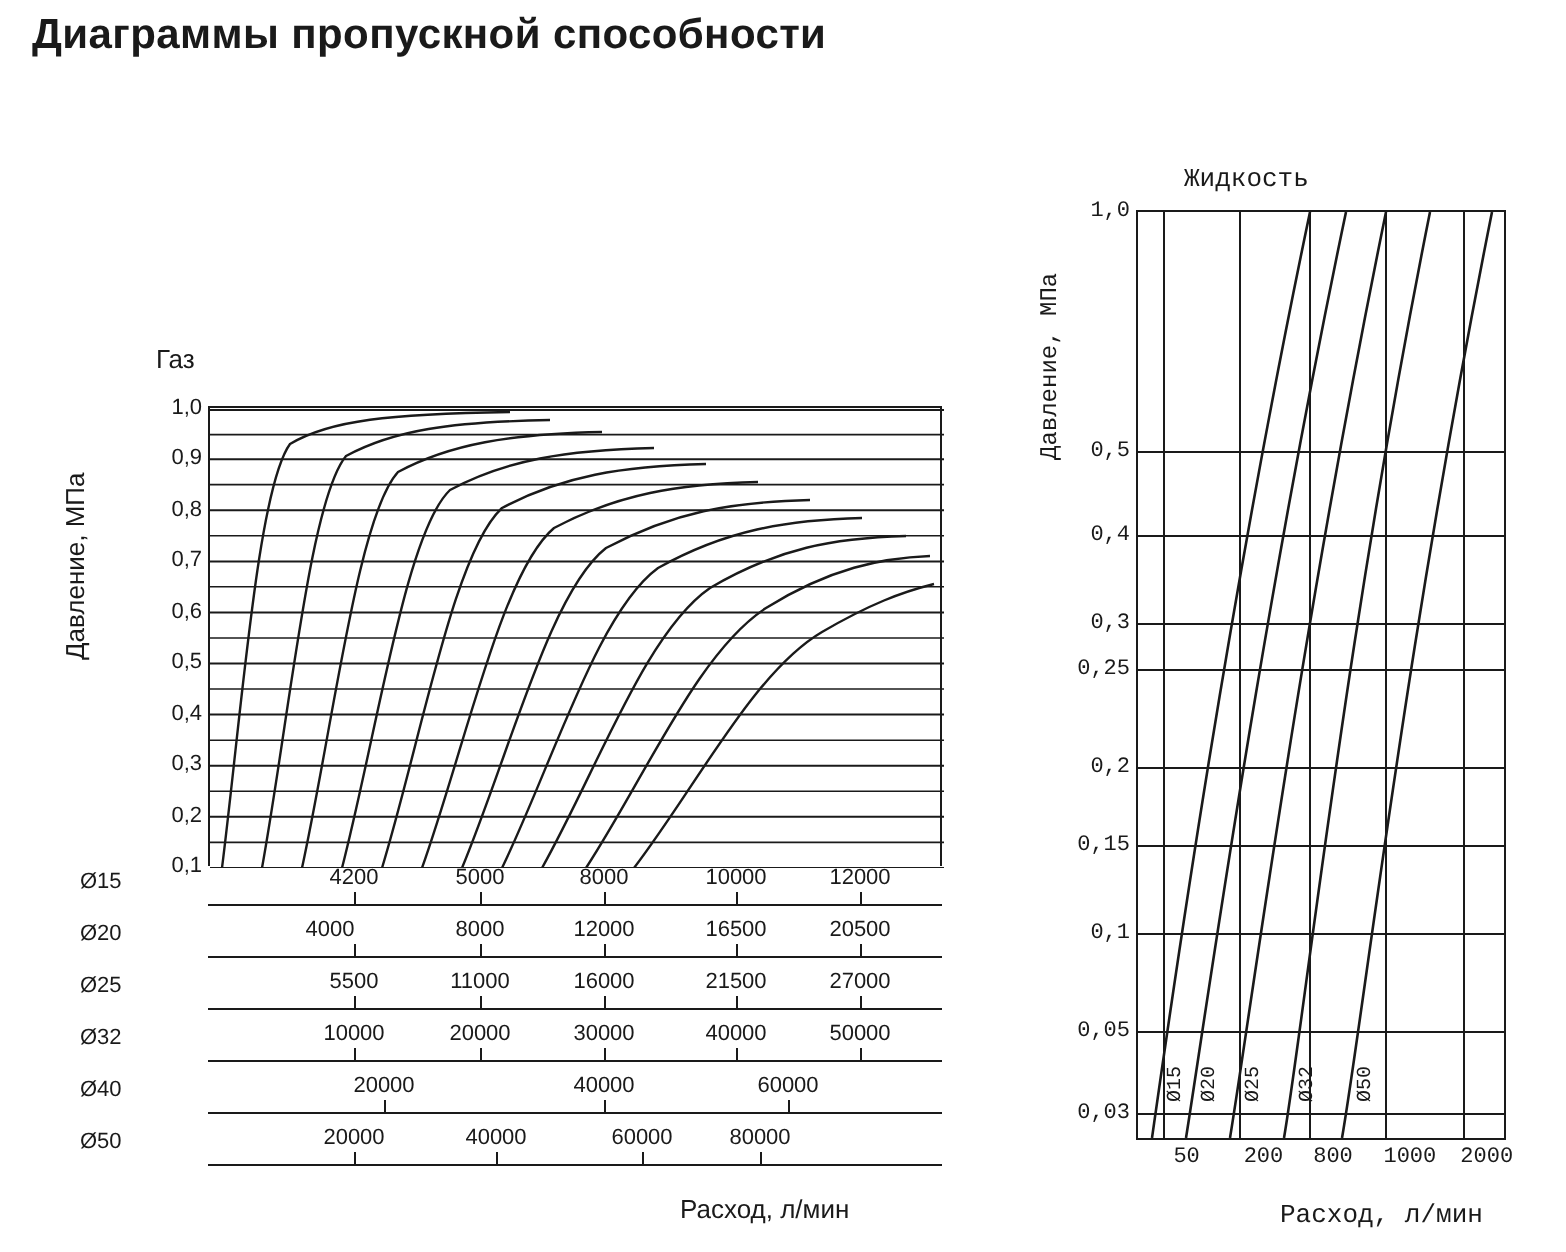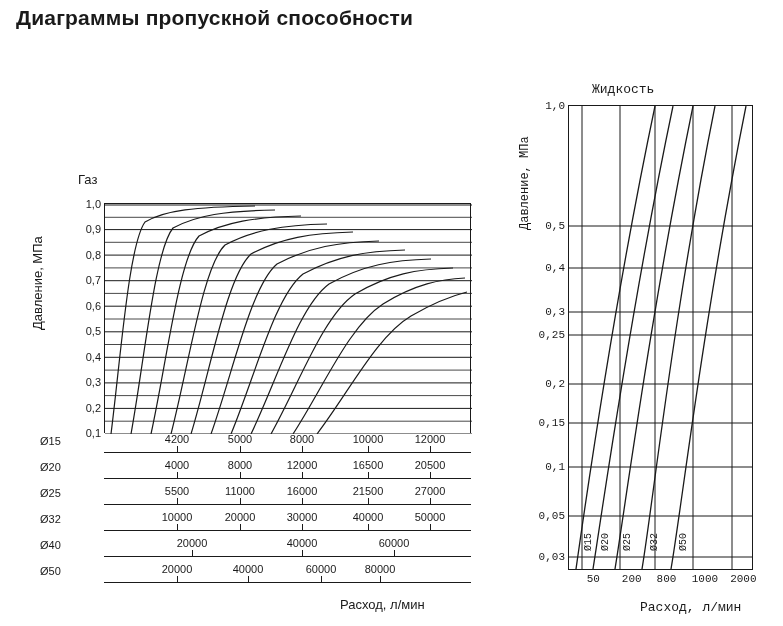--- a/index.html
+++ b/index.html
@@ -164,21 +164,21 @@
       <div class="tick" style="left:368px"></div>
         <div class="tval" style="left:368px">10000</div>
       <div class="tick" style="left:430px"></div>
         <div class="tval" style="left:430px">12000</div>
     </div>
 
     <div class="scale-row">
       <div class="dn">Ø20</div>
       <div class="axis"></div>
       <div class="tick" style="left:177px"></div>
-        <div class="tval" style="left:177px">4000</div>
+        <div class="tval" style="left:165px">4000</div>
       <div class="tick" style="left:240px"></div>
         <div class="tval" style="left:240px">8000</div>
       <div class="tick" style="left:302px"></div>
         <div class="tval" style="left:302px">12000</div>
       <div class="tick" style="left:368px"></div>
         <div class="tval" style="left:368px">16500</div>
       <div class="tick" style="left:430px"></div>
         <div class="tval" style="left:430px">20500</div>
     </div>
 

